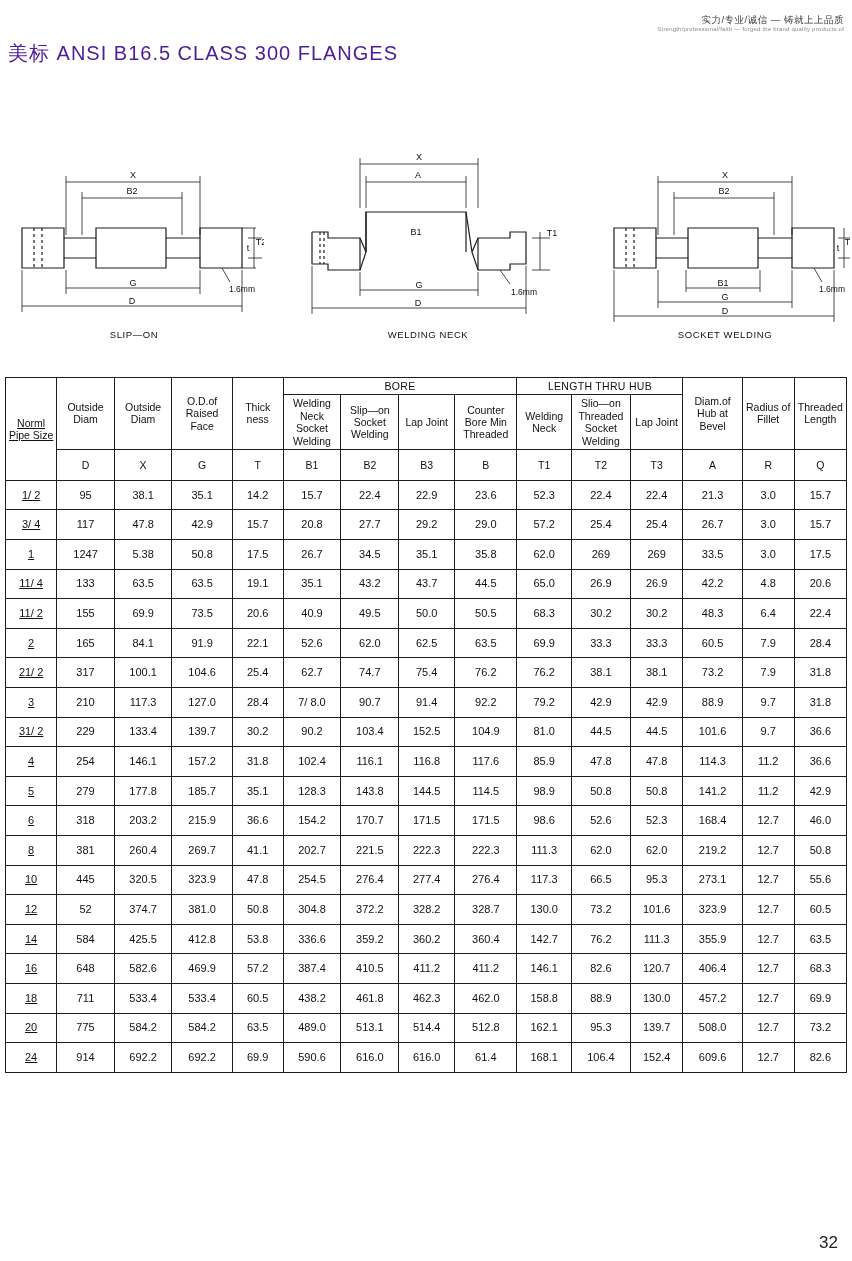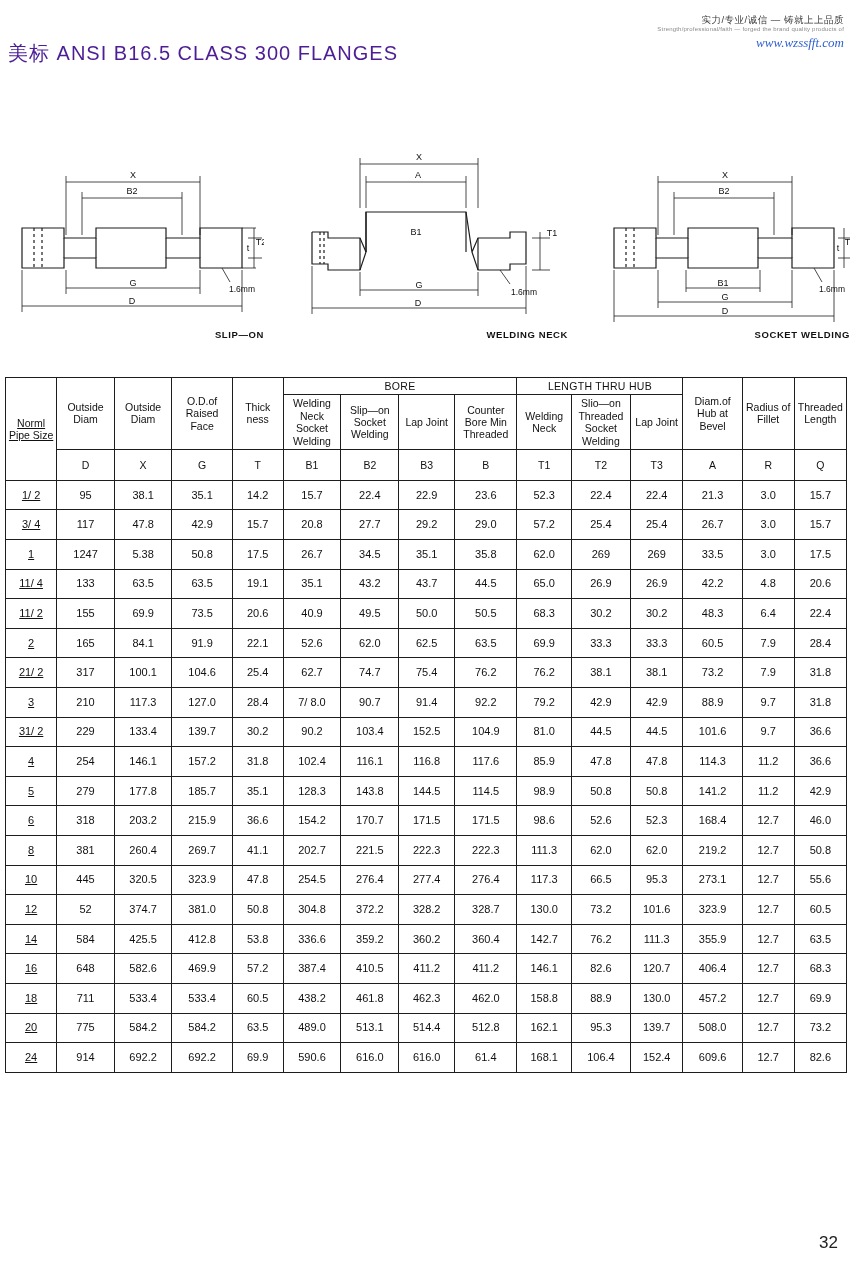--- a/index.html
+++ b/index.html
@@ -66,23 +66,23 @@
   }
   .diagram {
     position: absolute;
     top: 0;
     height: 210px;
   }
   .diagram .cap {
     position: absolute;
     bottom: 10px;
     width: 100%;
-    text-align: right;
+    text-align: center;
     font-size: 9.5px;
-    font-weight: bold;
+    font-weight: normal;
     letter-spacing: 0.6px;
     color: #111;
   }
   #dg1 { left: 4px;  width: 260px; }
   #dg2 { left: 288px; width: 280px; }
   #dg3 { left: 600px; width: 250px; }
 
   
   table.specs {
     position: absolute;
@@ -134,21 +134,20 @@
     font-size: 17px;
     color: #222;
   }
 </style>
 </head>
 <body>
 
 <div class="top-banner">
   <div class="banner-cn">实力/专业/诚信 — 铸就上上品质</div>
   <div class="banner-en">Strength/professional/faith — forged the brand quality products of</div>
-  <div class="banner-url">www.wzssfft.com</div>
 </div>
 
 <div class="page-title">美标 ANSI B16.5 CLASS 300 FLANGES</div>
 
 <div class="diagrams">
 
   <div class="diagram" id="dg1">
     <svg width="260" height="200" viewBox="0 0 260 200">
       <g fill="none" stroke="#1d1d1d" stroke-width="1.2">
 

